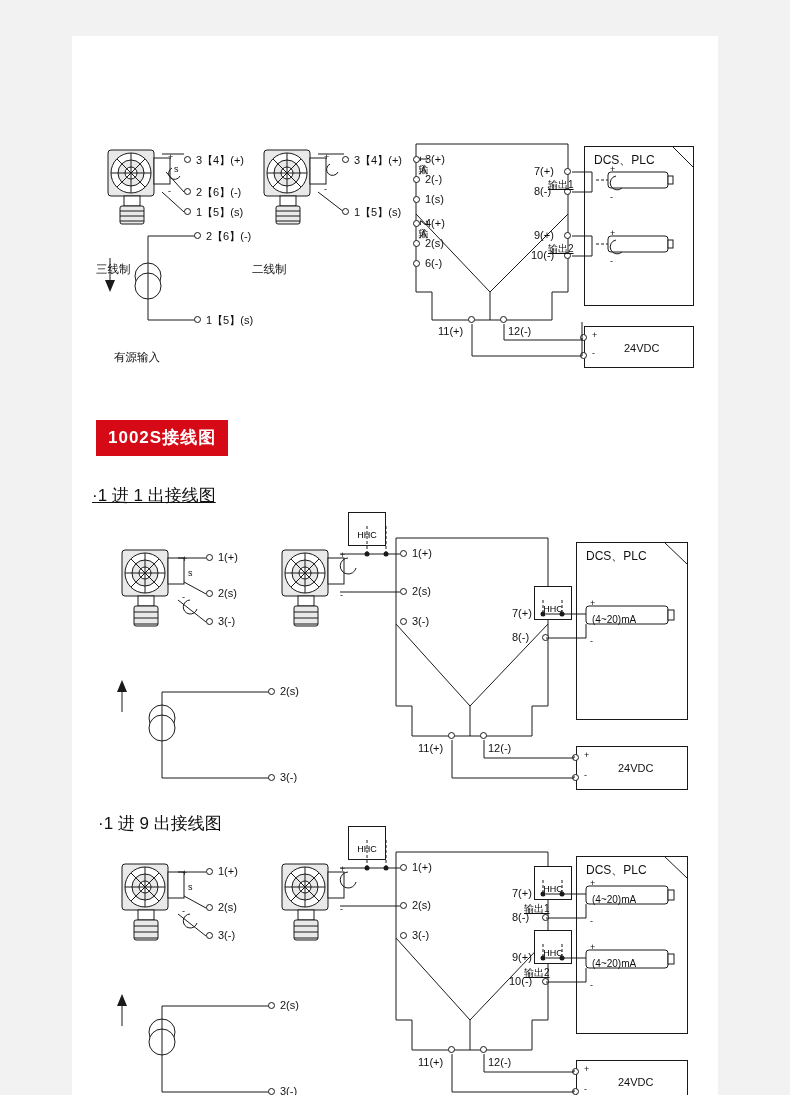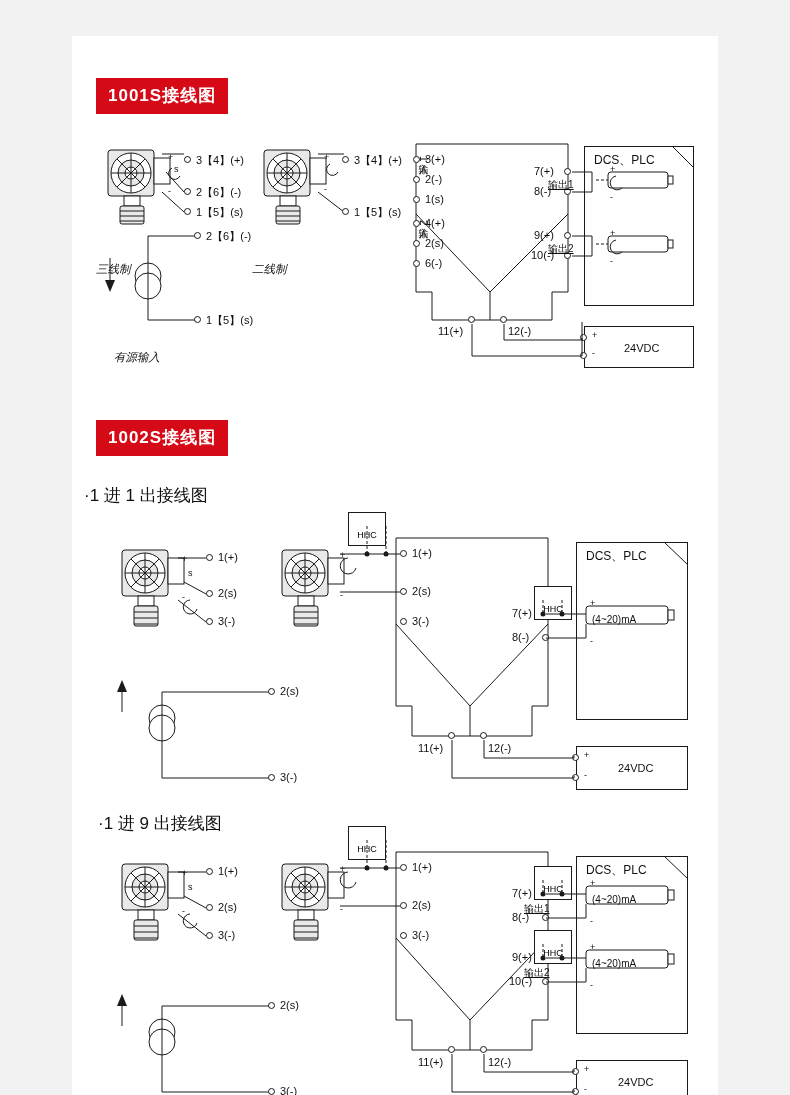--- a/index.html
+++ b/index.html
@@ -5,40 +5,39 @@
   html,body{margin:0;padding:0;background:#f2f2f2;}
   body{font-family:"Liberation Sans","DejaVu Sans",sans-serif;}
   #page{position:relative;width:790px;height:1095px;background:#f2f2f2;overflow:hidden;}
   #sheet{position:absolute;left:72px;top:36px;width:646px;height:1059px;background:#ffffff;}
   .sec-title{position:absolute;background:#d60a17;color:#ffffff;font-weight:bold;font-size:17px;
              padding:6px 12px 7px 12px;letter-spacing:1px;white-space:nowrap;}
   .sub-title{position:absolute;font-size:17px;color:#111;white-space:nowrap;font-weight:500;}
   .lbl{position:absolute;font-size:11px;color:#111;white-space:nowrap;}
   .lbl.sm{font-size:10px;text-decoration:underline;}
   .lbl.xs{font-size:9px;}
-  .lbl.cn{font-size:11.5px;font-style:italic;}
+  .lbl.cn{font-size:11.5px;}
   .box{position:absolute;border:1px solid #1a1a1a;box-sizing:border-box;}
   .term{position:absolute;width:7px;height:7px;border:1px solid #1a1a1a;border-radius:50%;
         background:#fff;box-sizing:border-box;}
   .tagbox{position:absolute;border:1px solid #1a1a1a;background:#fff;font-size:9px;
           text-align:center;line-height:12px;padding:16px 3px;box-sizing:border-box;}
   .vert{position:absolute;writing-mode:vertical-rl;font-size:10px;line-height:11px;color:#111;}
   svg{position:absolute;overflow:visible;}
   .stroke{fill:none;stroke:#1a1a1a;stroke-width:1;}
   .fillw{fill:#ffffff;stroke:#1a1a1a;stroke-width:1;}
   .fillg{fill:#e9e9e9;stroke:#1a1a1a;stroke-width:1;}
   .fillk{fill:#1a1a1a;stroke:none;}
 </style>
 </head>
 <body>
 
 <div id="page">
  <div id="sheet">
 
-  <div class="sec-title" style="left:24px;top:42px;">1001S接线图</div>
 
   <svg style="left:22px;top:112px;" width="96" height="102">
     <rect x="14" y="2" width="46" height="46" rx="3" class="fillg"></rect>
     <circle cx="37" cy="25" r="20" class="fillw"></circle>
     <circle cx="37" cy="25" r="13" class="fillg"></circle>
     <circle cx="37" cy="25" r="6" class="fillw"></circle>
     <path d="M37 5 L37 45 M17 25 L57 25 M23 11 L51 39 M51 11 L23 39" class="stroke"></path>
     <rect x="60" y="10" width="16" height="26" class="fillw"></rect>
     <rect x="30" y="48" width="16" height="10" class="fillw"></rect>
     <rect x="26" y="58" width="24" height="18" rx="2" class="fillg"></rect>
@@ -167,21 +166,21 @@
   <div class="term" style="left:508px;top:316px;"></div>
   <div class="lbl xs" style="left:520px;top:294px;">+</div>
   <div class="lbl xs" style="left:520px;top:312px;">-</div>
   <svg style="left:396px;top:284px;" width="120" height="52">
     <path d="M4 4 L4 36 L114 36 L114 18" class="stroke"></path>
     <path d="M36 4 L36 20 L114 20 L114 2" class="stroke"></path>
   </svg>
 
   <div class="sec-title" style="left:24px;top:384px;text-align:center;">1002S接线图</div>
 
-  <div class="sub-title" style="left:12px;top:448px;">·1 进 1 出接线图</div>
+  <div class="sub-title" style="left:20px;top:448px;text-decoration:underline;">·1 进 1 出接线图</div>
 
   <svg style="left:36px;top:512px;" width="96" height="106">
     <rect x="14" y="2" width="46" height="46" rx="3" class="fillg"></rect>
     <circle cx="37" cy="25" r="20" class="fillw"></circle>
     <circle cx="37" cy="25" r="13" class="fillg"></circle>
     <circle cx="37" cy="25" r="6" class="fillw"></circle>
     <path d="M37 5 L37 45 M17 25 L57 25 M23 11 L51 39 M51 11 L23 39" class="stroke"></path>
     <rect x="60" y="10" width="16" height="26" class="fillw"></rect>
     <rect x="30" y="48" width="16" height="10" class="fillw"></rect>
     <rect x="26" y="58" width="24" height="20" rx="2" class="fillg"></rect>

